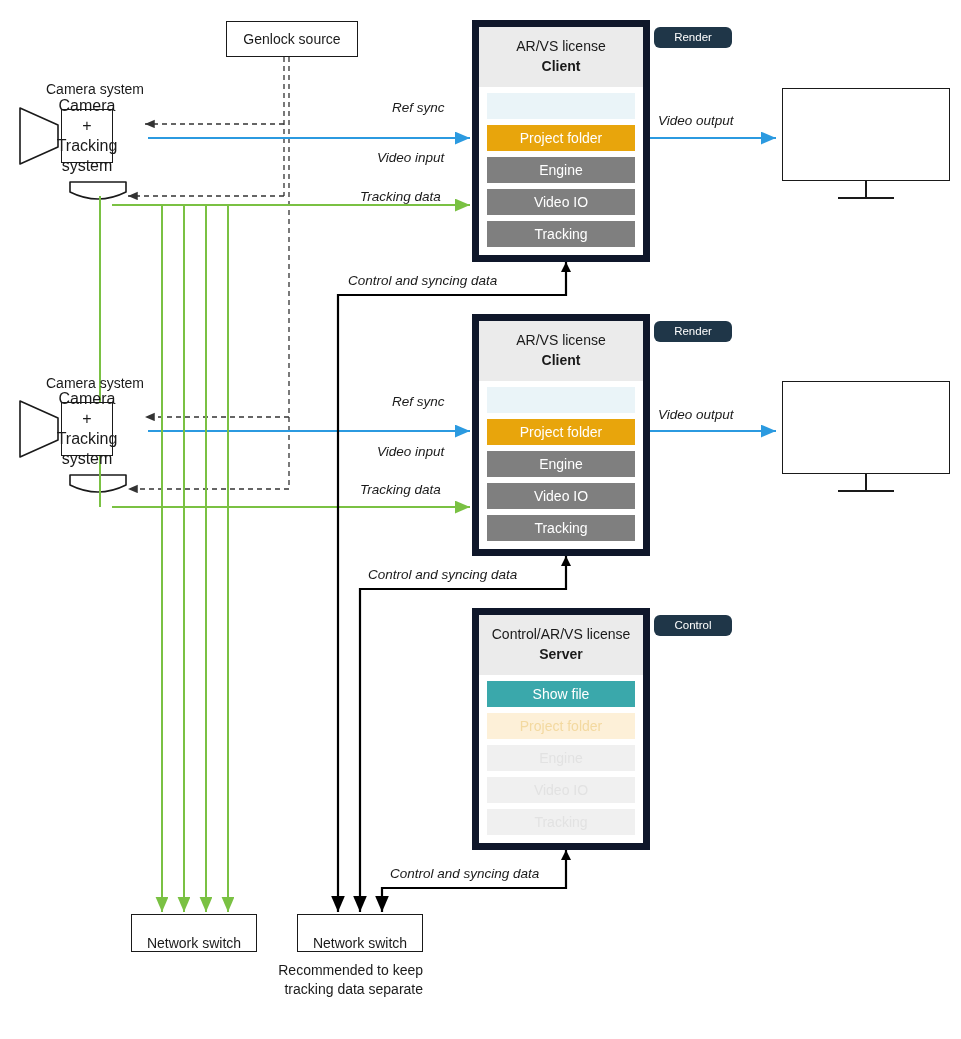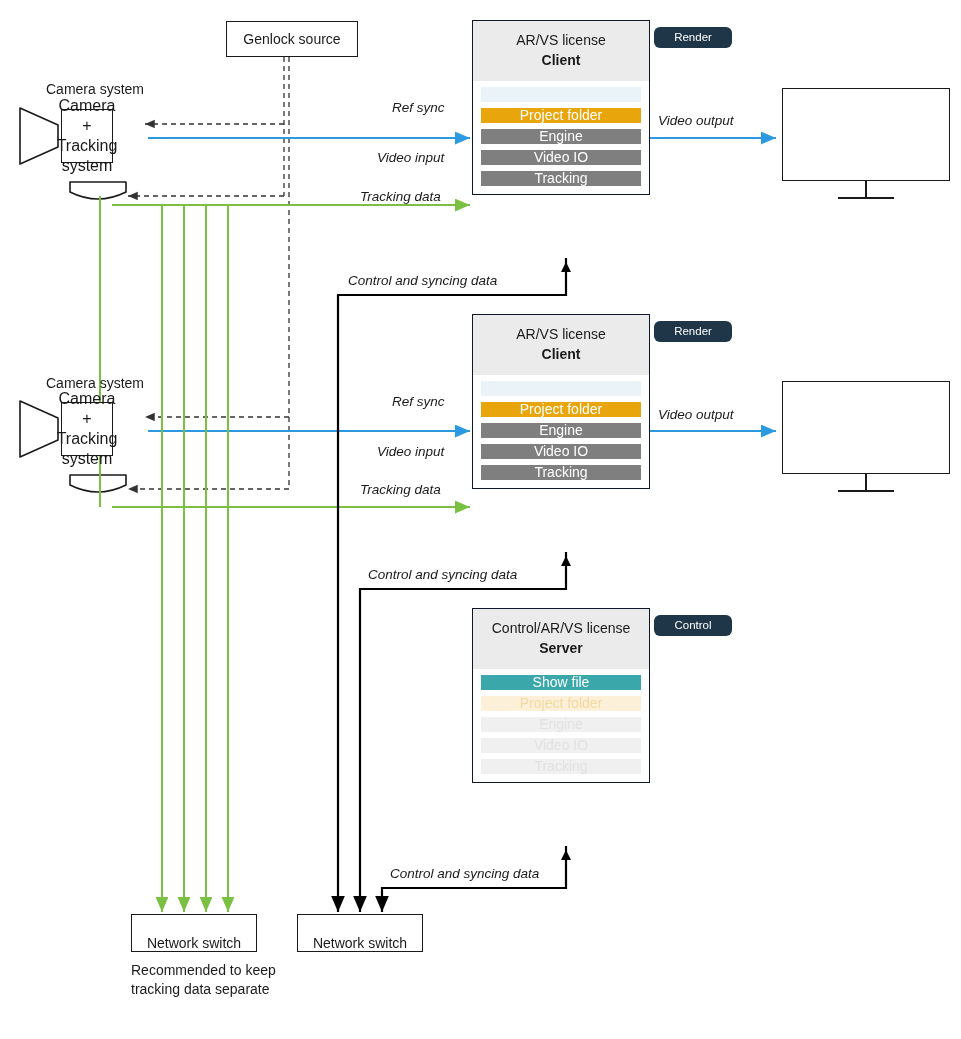--- a/index.html
+++ b/index.html
@@ -32,48 +32,48 @@
     color: #1a1a1a;
     white-space: nowrap;
   }
   .label.italic {
     font-style: italic;
   }
   .caption {
     position: absolute;
     font-size: 14px;
     color: #1a1a1a;
-    text-align: left;
+    text-align: right;
     line-height: 1.35;
   }
   
   .machine {
     position: absolute;
     width: 178px;
-    border: 1px solid #0f172a;
+    border: 7px solid #0f172a;
     background: #ffffff;
     box-sizing: border-box;
   }
   .machine .head {
     background: #ebebeb;
     text-align: center;
     padding: 9px 4px 10px 4px;
     font-size: 14px;
     line-height: 1.45;
     color: #1a1a1a;
   }
   .machine .head .strong {
     font-weight: bold;
     display: block;
   }
   .machine .rows {
     padding: 6px 8px 8px 8px;
   }
   .row {
-    height: 15px;
+    height: 26px;
     margin-bottom: 6px;
     display: flex;
     align-items: center;
     justify-content: center;
     font-size: 14px;
     color: #ffffff;
     box-sizing: border-box;
   }
   .row:last-child { margin-bottom: 0; }
   .row.empty   { background: #eaf4f8; }

